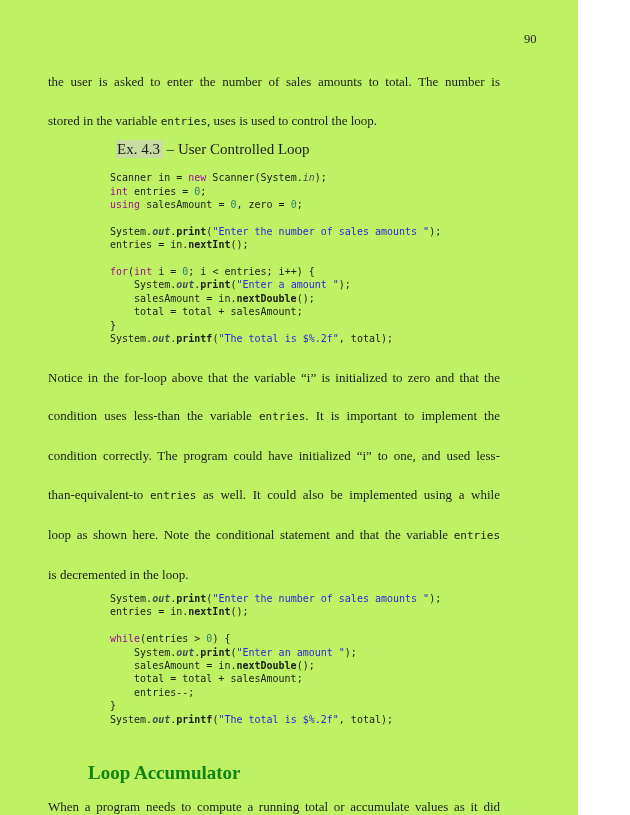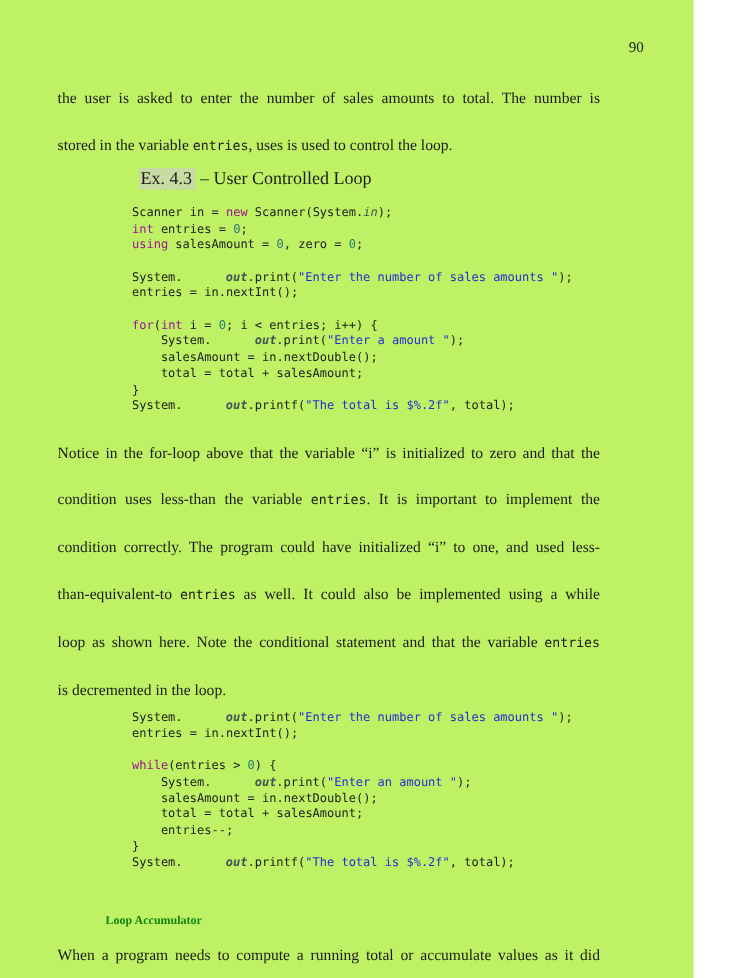--- a/index.html
+++ b/index.html
@@ -30,28 +30,28 @@
     margin-left:110px;
     font-family:"DejaVu Sans Mono", monospace;
     font-size:10px;line-height:13.4px;
     color:#1c1c1c;
   }
   .code .ln{white-space:pre;display:block;}
   .kw{color:#9b1491;font-weight:normal;}
   .str{color:#2a2ad7;}
   .num{color:#2a7d74;}
   .st{color:#3f5454;font-style:italic;}
-  .stb{color:#3f5454;font-style:italic;font-weight:bold;margin-left:36px;}
-  .m{font-weight:normal;margin-top:31px;}
+  .stb{color:#3f5454;font-style:italic;font-weight:bold;}
+  .m{font-weight:bold;margin-top:31px;}
   .code1{margin-top:13px;}
   .code2{margin-top:8px;}
   .p2{margin-top:22px;}
   .section-heading{
     margin:36px 0 0 88px;
-    color:#128312;font-weight:bold;font-size:10px;
+    color:#128312;font-weight:bold;font-size:19px;
   }
   .p3{margin-top:13px;}
 </style>
 </head>
 <body>
 
 <div class="page">
   <div class="page-number">90</div>
 
   <div class="content">

